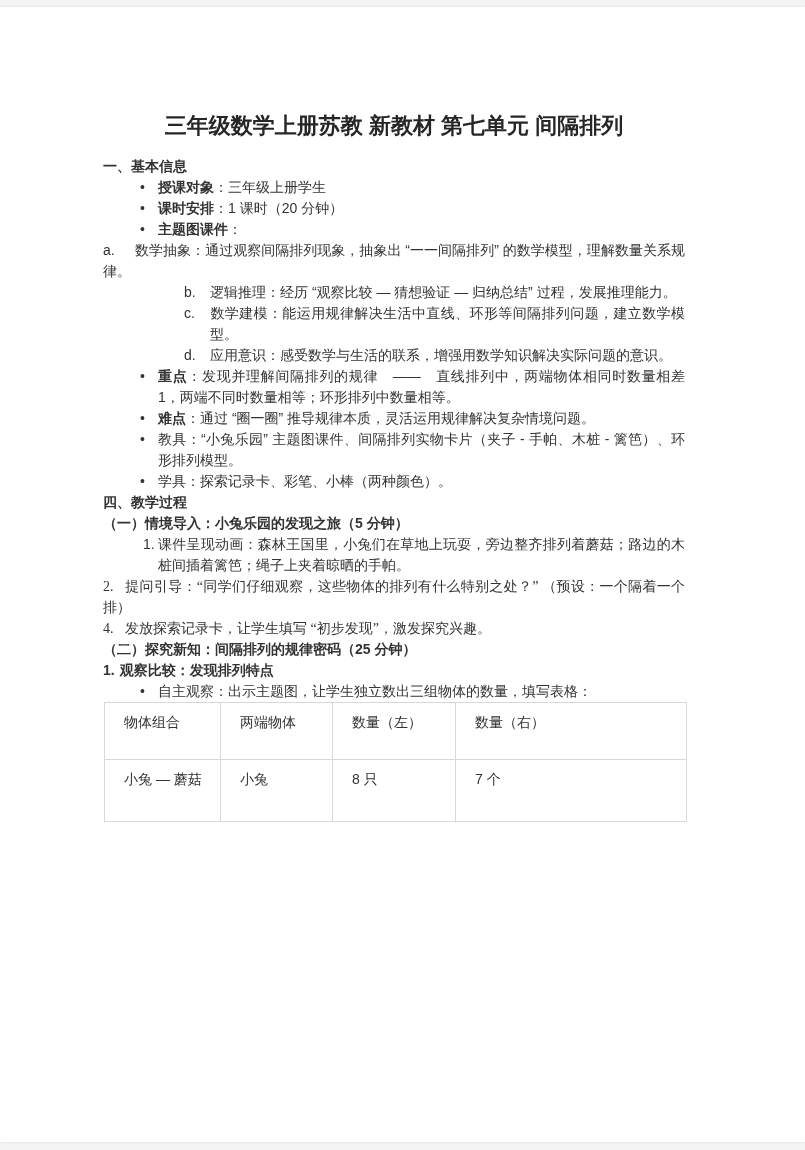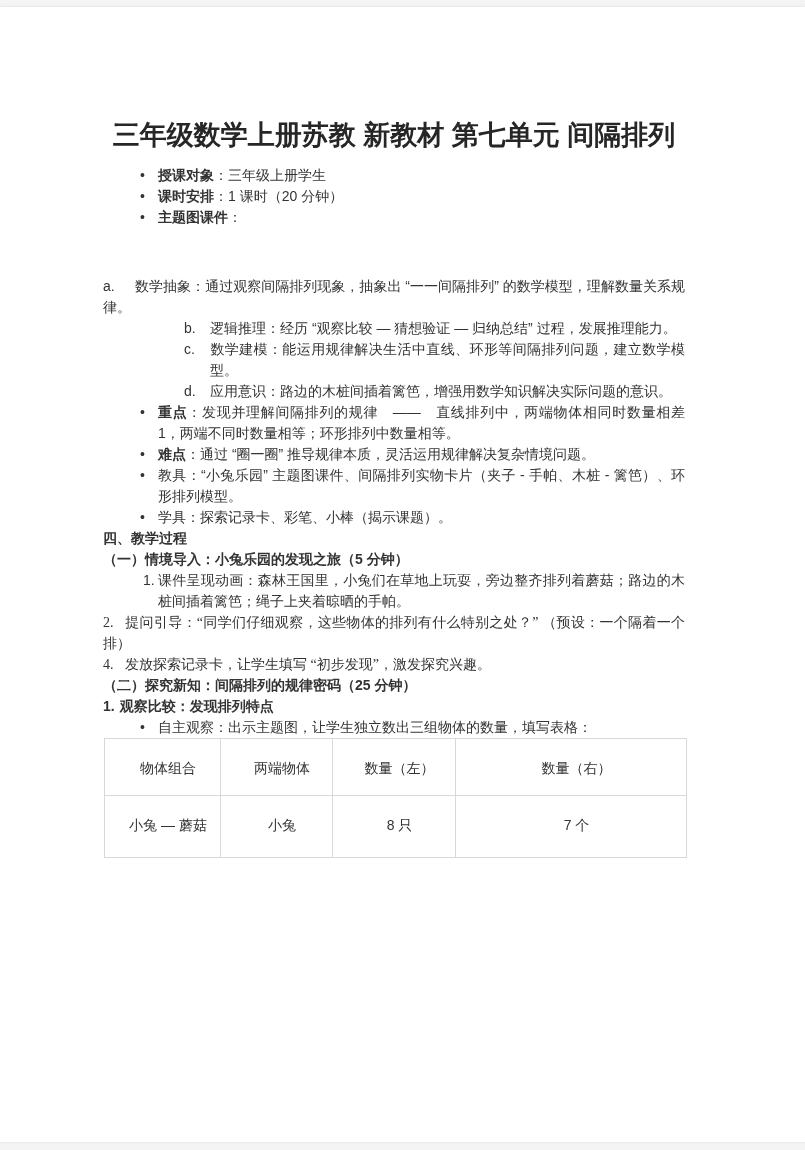--- a/index.html
+++ b/index.html
@@ -16,38 +16,38 @@
     height: 1135px;
     margin: 7px 0 8px 0;
     background: #ffffff;
     box-shadow: 0 0 3px rgba(0,0,0,0.10);
     padding: 97px 120px 30px 103px;
     color: #333333;
     font-size: 14px;
     line-height: 21px;
   }
   .title {
-    font-size: 27px;
+    font-size: 22px;
     line-height: 28px;
     font-weight: bold;
     text-align: center;
     color: #262626;
-    margin: 17px 0 16px 0;
+    margin: 8px 0 16px 0;
   }
   p, h1, h2, h3 { margin: 0; padding: 0; }
   .h { font-weight: bold; font-size: 14px; line-height: 21px; color: #333333; }
   
   .bullet { position: relative; padding-left: 55px; text-align: justify; }
   .bullet .dot { position: absolute; left: 37px; top: 0; }
   .b-label { font-weight: bold; }
   
   .goal { padding-left: 107px; text-align: justify; }
   .goal .gm { display: inline-block; width: 26px; margin-left: -26px; }
   
-  .goal-a { padding-left: 0; margin-top: 48px; }
+  .goal-a { padding-left: 0; }
   .goal-a .gm { display: inline-block; width: 32px; margin-left: 0; }
   
   .step-hang { position: relative; padding-left: 55px; text-align: justify; }
   .step-hang .sm { position: absolute; left: 40px; top: 0; }
   
   .step-flat { text-align: justify; font-family: Liberation Serif, serif; }
   .step-flat .sm { display: inline-block; width: 22px; }
   .pt-heading .sm { display: inline-block; margin-right: 5px; }
   
   table.grid {
@@ -56,36 +56,37 @@
     width: 582px;
     margin-left: 1px;
     margin-top: 0px;
   }
   table.grid th, table.grid td {
     border: 1px solid #d8d8d8;
     font-weight: normal;
     font-size: 14px;
     line-height: 21px;
     color: #333333;
-    text-align: center;
+    text-align: left;
     vertical-align: top;
-    padding: 19px 8px 9px 19px;
+    padding: 9px 8px 9px 19px;
     overflow: hidden;
   }
   table.grid th { height: 57px; }
   table.grid td { height: 62px; }
 </style>
 </head>
 <body>
 
 <div class="page">
 
   <h1 class="title">三年级数学上册苏教 新教材 第七单元 间隔排列</h1>
 
   <section>
+    <h2 class="h">一、基本信息</h2>
 
     <div class="bullet">
       <span class="dot">•</span>
       <span class="b-label">授课对象</span><span>：三年级上册学生</span>
     </div>
     <div class="bullet">
       <span class="dot">•</span>
       <span class="b-label">课时安排</span><span>：1 课时（20 分钟）</span>
     </div>
     <div class="bullet">
@@ -96,21 +97,21 @@
     <p class="goal goal-a">
       <span class="gm">a.</span><span>数学抽象：通过观察间隔排列现象，抽象出 “一一间隔排列” 的数学模型，理解数量关系规律。</span>
     </p>
     <p class="goal">
       <span class="gm">b.</span><span>逻辑推理：经历 “观察比较 — 猜想验证 — 归纳总结” 过程，发展推理能力。</span>
     </p>
     <p class="goal">
       <span class="gm">c.</span><span>数学建模：能运用规律解决生活中直线、环形等间隔排列问题，建立数学模型。</span>
     </p>
     <p class="goal">
-      <span class="gm">d.</span><span>应用意识：路边的木桩间插着篱笆，增强用数学知识解决实际问题的意识。</span>
+      <span class="gm">d.</span><span>应用意识：感受数学与生活的联系，增强用数学知识解决实际问题的意识。</span>
     </p>
   </section>
 
   <section>
     <div class="bullet">
       <span class="dot">•</span>
       <span class="b-label">重点</span><span>：发现并理解间隔排列的规律　——　直线排列中，两端物体相同时数量相差 1，两端不同时数量相等；环形排列中数量相等。</span>
     </div>
     <div class="bullet">
       <span class="dot">•</span>
@@ -118,21 +119,21 @@
     </div>
   </section>
 
   <section>
     <div class="bullet">
       <span class="dot">•</span>
       <span>教具：“小兔乐园” 主题图课件、间隔排列实物卡片（夹子 - 手帕、木桩 - 篱笆）、环形排列模型。</span>
     </div>
     <div class="bullet">
       <span class="dot">•</span>
-      <span>学具：探索记录卡、彩笔、小棒（揭示课题）。</span>
+      <span>学具：探索记录卡、彩笔、小棒（两种颜色）。</span>
     </div>
   </section>
 
   <section>
     <h2 class="h">四、教学过程</h2>
 
     <h3 class="h">（一）情境导入：小兔乐园的发现之旅（5 分钟）</h3>
 
     <p class="step-hang">
       <span class="sm">1.</span><span>课件呈现动画：森林王国里，小兔们在草地上玩耍，旁边整齐排列着蘑菇；路边的木桩间插着篱笆；绳子上夹着晾晒的手帕。</span>

